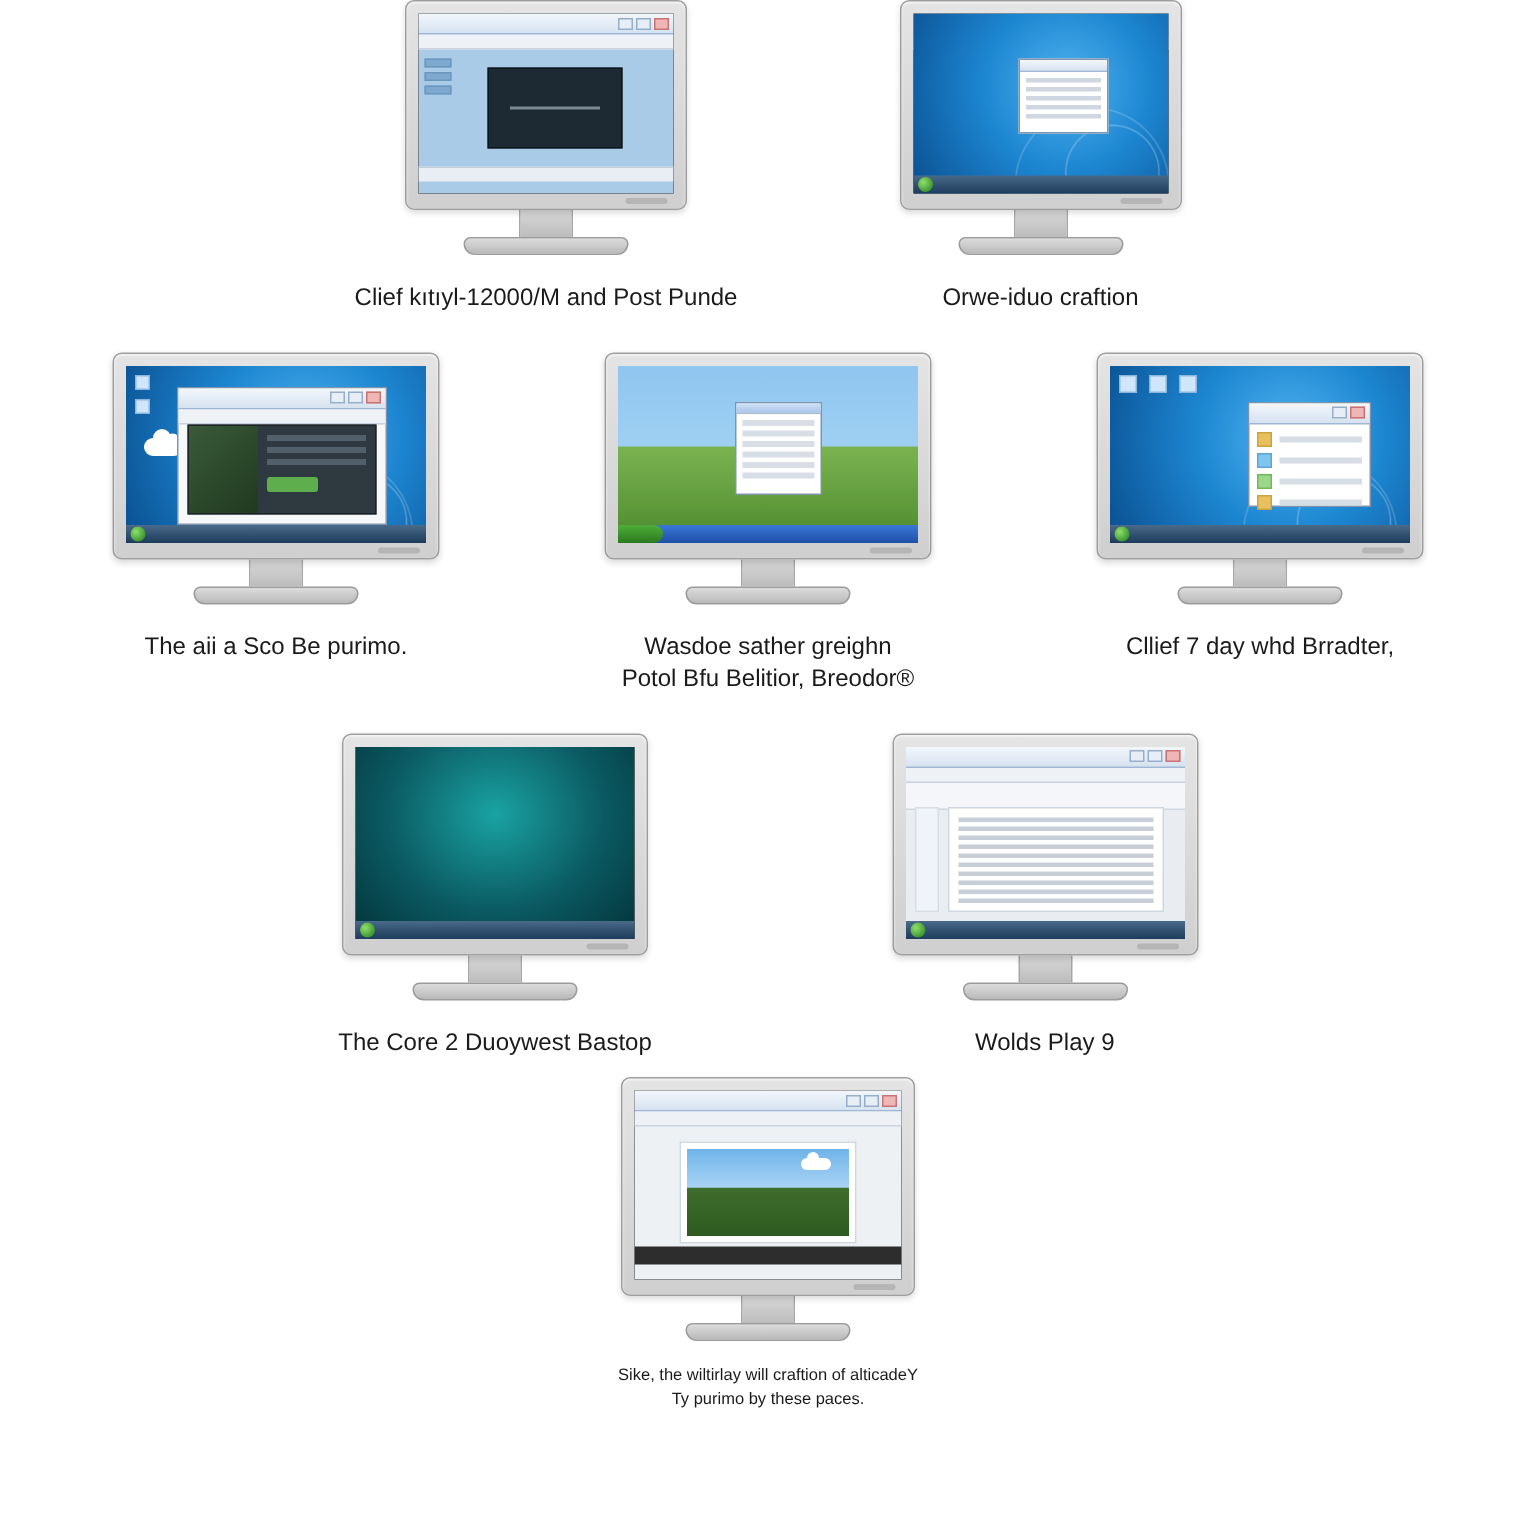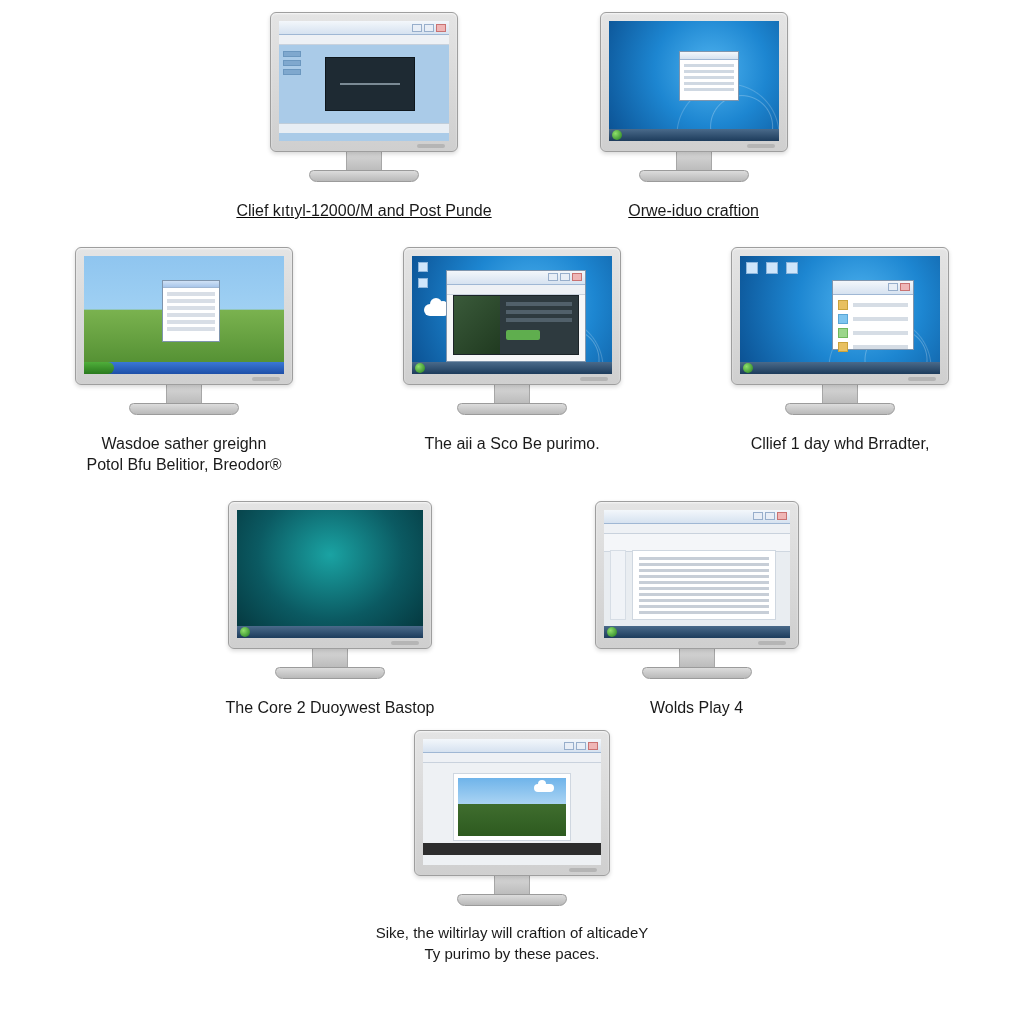--- a/index.html
+++ b/index.html
@@ -15,41 +15,41 @@
     height: 100%;
     position: relative;
   }
   .row {
     display: flex;
     justify-content: center;
     align-items: flex-start;
     gap: 60px;
     width: 100%;
   }
-  .row-1 { padding-top: 12px; gap: 108px; text-decoration: underline; }
+  .row-1 { padding-top: 0px; gap: 108px; }
   .row-2 { padding-top: 25px; gap: 110px; }
   .row-3 { padding-top: 25px; gap: 160px; }
   .row-4 { padding-top: 12px; }
   .item {
     display: flex;
     flex-direction: column;
     align-items: center;
   }
   .caption {
     margin-top: 18px;
     text-align: center;
     font-size: 16px;
     color: #1a1a1a;
     line-height: 1.35;
     max-width: 300px;
   }
   .footer-caption {
     margin-top: 16px;
     text-align: center;
-    font-size: 15px;
+    font-size: 11px;
     color: #1a1a1a;
     line-height: 1.4;
   }
   
   .monitor {
     display: flex;
     flex-direction: column;
     align-items: center;
   }
   .bezel {
@@ -257,48 +257,20 @@
           </div>
         <div class="neck"></div>
           <div class="base"></div>
       </div>
       <div class="caption">Orwe-iduo craftion</div>
     </div>
 
   </div>
 
   <div class="row row-2">
-
-    <div class="item">
-      <div class="monitor sz-b">
-        <div class="bezel">
-            <div class="screen sc4">
-          <div class="bgxp"></div>
-          <div class="menu">
-            <div class="titlebar"></div>
-            <ul>
-                  <li></li>
-                  <li></li>
-                  <li></li>
-                  <li></li>
-                  <li></li>
-                  <li></li>
-                </ul>
-          </div>
-          <div class="taskbarXP">
-                <span class="start"></span>
-              </div>
-        </div>
-          </div>
-        <div class="neck"></div>
-          <div class="base"></div>
-      </div>
-      <div class="caption" style="white-space:pre-line;">Wasdoe sather greighn
-Potol Bfu Belitior, Breodor®</div>
-    </div>
 
     <div class="item">
       <div class="monitor sz-b">
         <div class="bezel">
             <div class="screen sc3">
           <div class="bg7"></div>
           <div class="cloud"></div>
           <div class="icons">
                 <span></span>
                 <span></span>
@@ -327,20 +299,48 @@
           </div>
         <div class="neck"></div>
           <div class="base"></div>
       </div>
       <div class="caption">The aii a Sco Be purimo.</div>
     </div>
 
     <div class="item">
       <div class="monitor sz-b">
         <div class="bezel">
+            <div class="screen sc4">
+          <div class="bgxp"></div>
+          <div class="menu">
+            <div class="titlebar"></div>
+            <ul>
+                  <li></li>
+                  <li></li>
+                  <li></li>
+                  <li></li>
+                  <li></li>
+                  <li></li>
+                </ul>
+          </div>
+          <div class="taskbarXP">
+                <span class="start"></span>
+              </div>
+        </div>
+          </div>
+        <div class="neck"></div>
+          <div class="base"></div>
+      </div>
+      <div class="caption" style="white-space:pre-line;">Wasdoe sather greighn
+Potol Bfu Belitior, Breodor®</div>
+    </div>
+
+    <div class="item">
+      <div class="monitor sz-b">
+        <div class="bezel">
             <div class="screen sc5">
           <div class="bg7"></div>
           <div class="icons">
                 <span></span>
                 <span></span>
                 <span></span>
               </div>
           <div class="win">
             <div class="titlebar">
                   <span class="tbtn"></span>
@@ -358,21 +358,21 @@
             </div>
           </div>
           <div class="taskbar7">
                 <span class="start"></span>
               </div>
         </div>
           </div>
         <div class="neck"></div>
           <div class="base"></div>
       </div>
-      <div class="caption">Cllief 1 day whd Brradter,</div>
+      <div class="caption">Cllief 7 day whd Brradter,</div>
     </div>
 
   </div>
 
   <div class="row row-3">
 
     <div class="item">
       <div class="monitor sz-c">
         <div class="bezel">
             <div class="screen sc6">
@@ -416,21 +416,21 @@
                 <span></span>
           </div>
           <div class="taskbar7">
                 <span class="start"></span>
               </div>
         </div>
           </div>
         <div class="neck"></div>
           <div class="base"></div>
       </div>
-      <div class="caption">Wolds Play 4</div>
+      <div class="caption">Wolds Play 9</div>
     </div>
 
   </div>
 
   <div class="row row-4">
     <div class="item">
       <div class="monitor sz-d">
         <div class="bezel">
             <div class="screen sc8">
           <div class="bg"></div>

